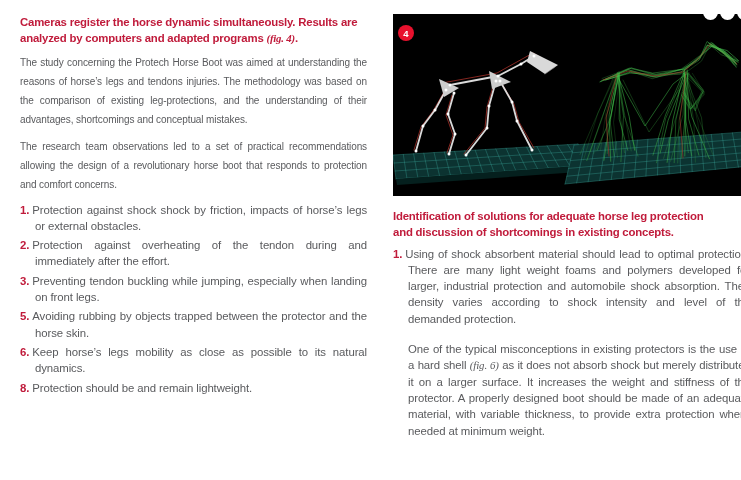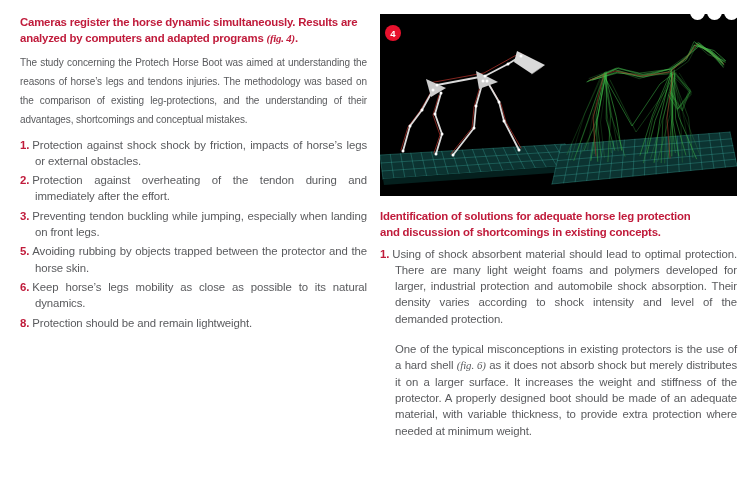--- a/index.html
+++ b/index.html
@@ -1,18 +1,18 @@
 <!DOCTYPE html>
 <html><head>
 <meta charset="utf-8">
 <style>
   *{margin:0;padding:0;box-sizing:border-box}
   html,body{width:741px;height:480px;overflow:hidden;background:#ffffff}
   body{font-family:"Liberation Sans",sans-serif;color:#595a5d}
-  .page{display:flex;gap:13px;padding:14px 8px 0 20px}
+  .page{display:flex;gap:26px;padding:14px 8px 0 20px}
   .col{flex:none}
   .col-left{width:347px}
   .col-right{width:357px}
   .red-heading{color:#c01b3b;font-size:11.4px;font-weight:700;line-height:16.3px;letter-spacing:-0.2px;margin-bottom:6px}
   .body-par{font-size:10px;line-height:19px;text-align:justify;letter-spacing:-0.1px;margin-bottom:8px}
   .figref{font-family:"Liberation Serif",serif;font-style:italic;font-size:0.95em}
   .req-heading{margin-top:12px;margin-bottom:7px;max-width:337px}
   .sol-heading{max-width:312px;margin-bottom:5px}
   .list{list-style:none}
   .list-item{margin-bottom:3px}
@@ -28,20 +28,21 @@
 </style>
 </head>
 <body>
 
 <div class="page">
 
   <div class="col col-left">
     <h2 class="red-heading"><span>Cameras register the horse dynamic simultaneously. Results are analyzed by computers and adapted programs </span><em class="figref">(fig. 4)</em><span>.</span></h2>
 
     <p class="body-par">The study concerning the Protech Horse Boot was aimed at understanding the reasons of horse’s legs and tendons injuries. The methodology was based on the comparison of existing leg-protections, and the understanding of their advantages, shortcomings and conceptual mistakes.</p>
+    <p class="body-par">The research team observations led to a set of practical recommendations allowing the design of a revolutionary horse boot that responds to protection and comfort concerns.</p>
 
 
     <ol class="list">
       <li class="list-item">
         <p class="item-par"><span class="num">1.</span><span>Protection against shock shock by friction, impacts of horse’s legs or external obstacles.</span></p>
       </li>
       <li class="list-item">
         <p class="item-par"><span class="num">2.</span><span>Protection against overheating of the tendon during and immediately after the effort.</span></p>
       </li>
       <li class="list-item">

